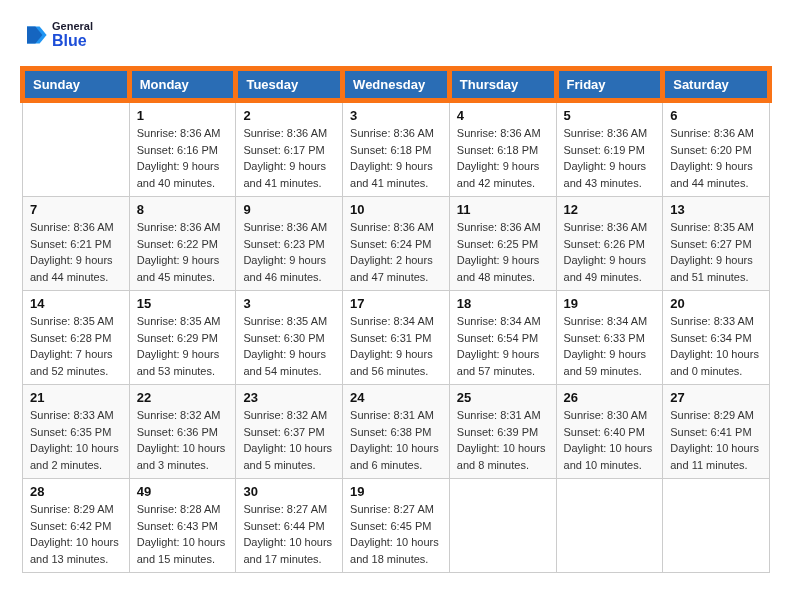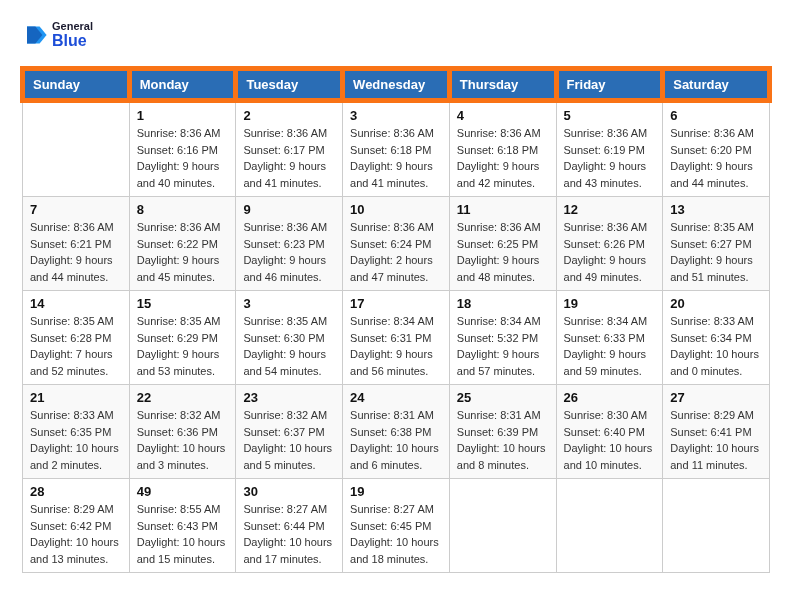--- a/index.html
+++ b/index.html
@@ -247,21 +247,21 @@
           <div class="day-info">
             <div>Sunrise: 8:34 AM</div>
             <div>Sunset: 6:31 PM</div>
             <div>Daylight: 9 hours and 56 minutes.</div>
           </div>
         </td>
         <td>
           <span class="day-number">18</span>
           <div class="day-info">
             <div>Sunrise: 8:34 AM</div>
-            <div>Sunset: 5:32 PM</div>
+            <div>Sunset: 6:54 PM</div>
             <div>Daylight: 9 hours and 57 minutes.</div>
           </div>
         </td>
         <td>
           <span class="day-number">19</span>
           <div class="day-info">
             <div>Sunrise: 8:34 AM</div>
             <div>Sunset: 6:33 PM</div>
             <div>Daylight: 9 hours and 59 minutes.</div>
           </div>
@@ -338,21 +338,21 @@
           <span class="day-number">28</span>
           <div class="day-info">
             <div>Sunrise: 8:29 AM</div>
             <div>Sunset: 6:42 PM</div>
             <div>Daylight: 10 hours and 13 minutes.</div>
           </div>
         </td>
         <td>
           <span class="day-number">49</span>
           <div class="day-info">
-            <div>Sunrise: 8:55 AM</div>
+            <div>Sunrise: 8:28 AM</div>
             <div>Sunset: 6:43 PM</div>
             <div>Daylight: 10 hours and 15 minutes.</div>
           </div>
         </td>
         <td>
           <span class="day-number">30</span>
           <div class="day-info">
             <div>Sunrise: 8:27 AM</div>
             <div>Sunset: 6:44 PM</div>
             <div>Daylight: 10 hours and 17 minutes.</div>

